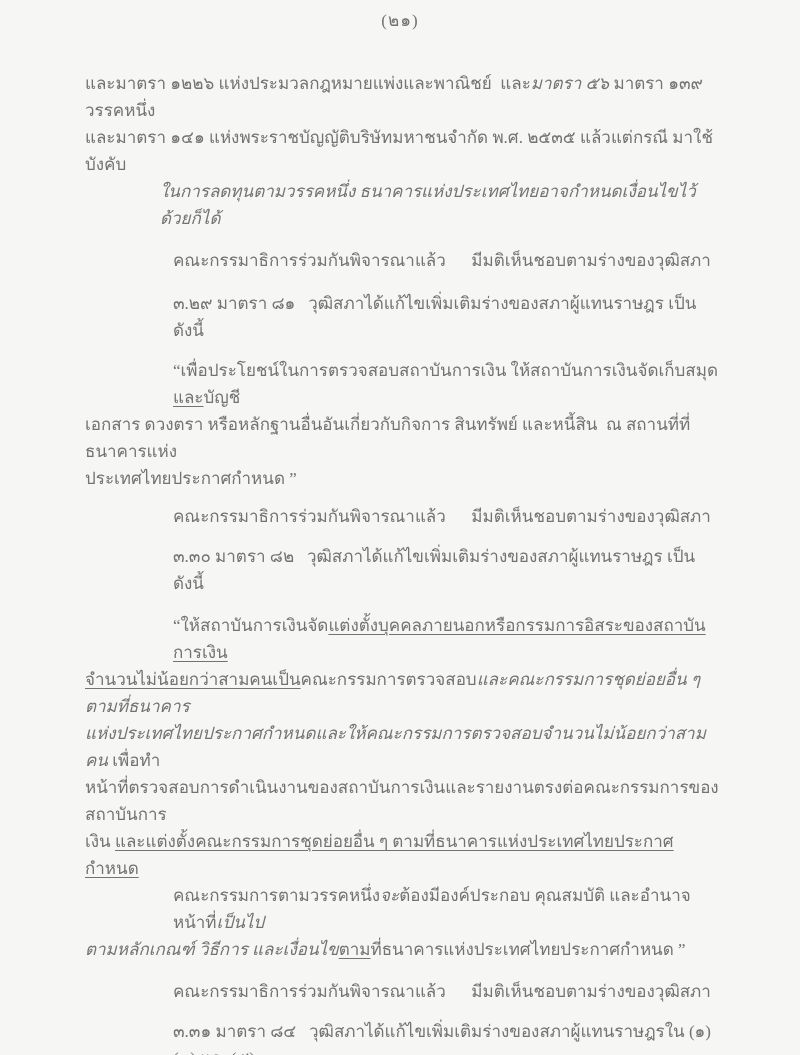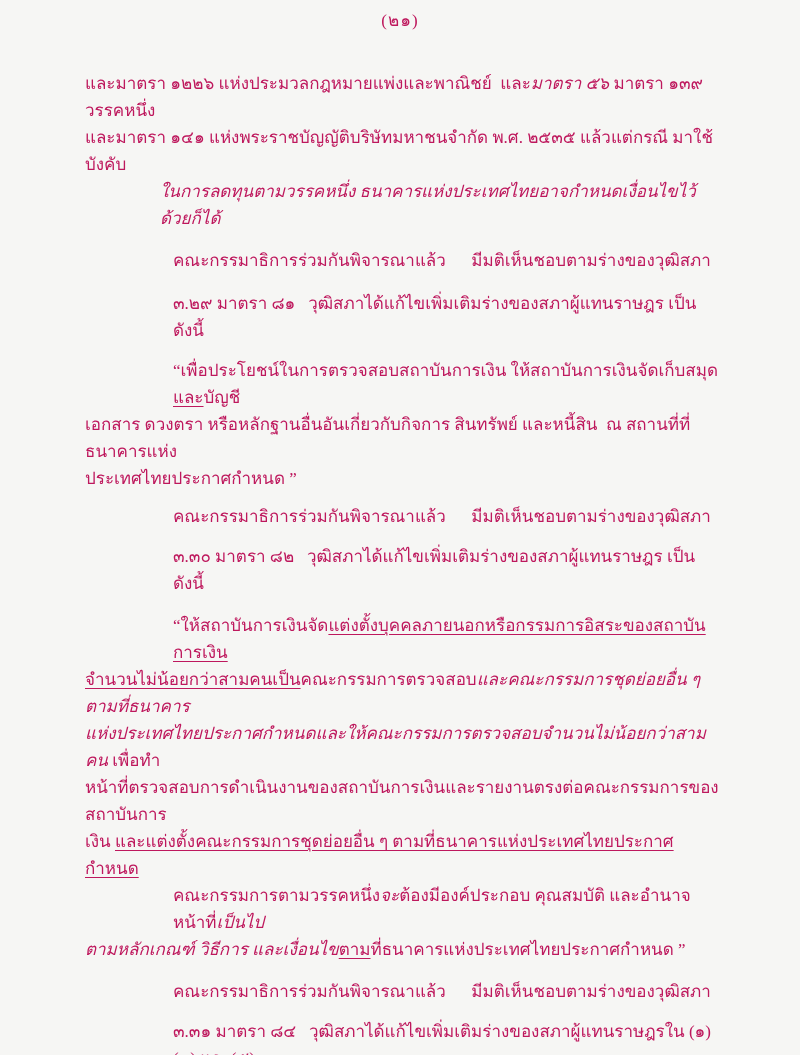--- a/index.html
+++ b/index.html
@@ -10,21 +10,21 @@
     width: 800px;
     height: 1055px;
     position: relative;
     overflow: hidden;
     font-family: "Liberation Serif", "DejaVu Serif", serif;
   }
   .page {
     position: absolute;
     inset: 0;
     background: #f6f6f4;
-    color: #be185d;
+    color: #737373;
   }
   .page-number {
     position: absolute;
     top: 6px;
     left: 0;
     width: 100%;
     text-align: center;
     font-size: 17px;
     letter-spacing: 1px;
   }

